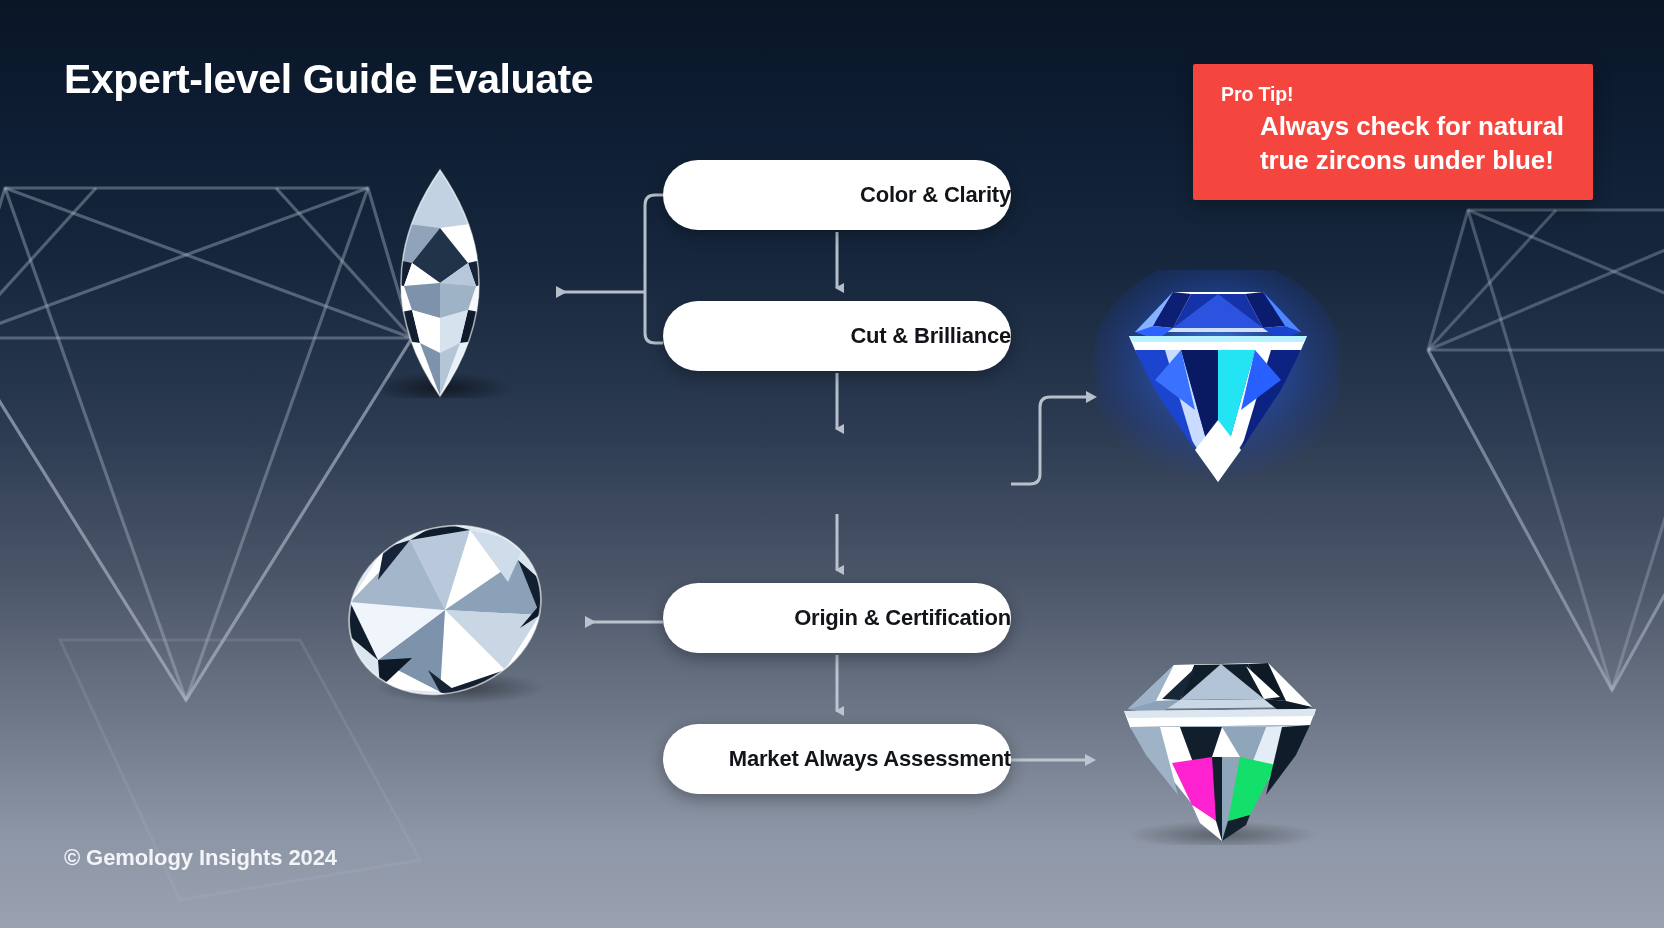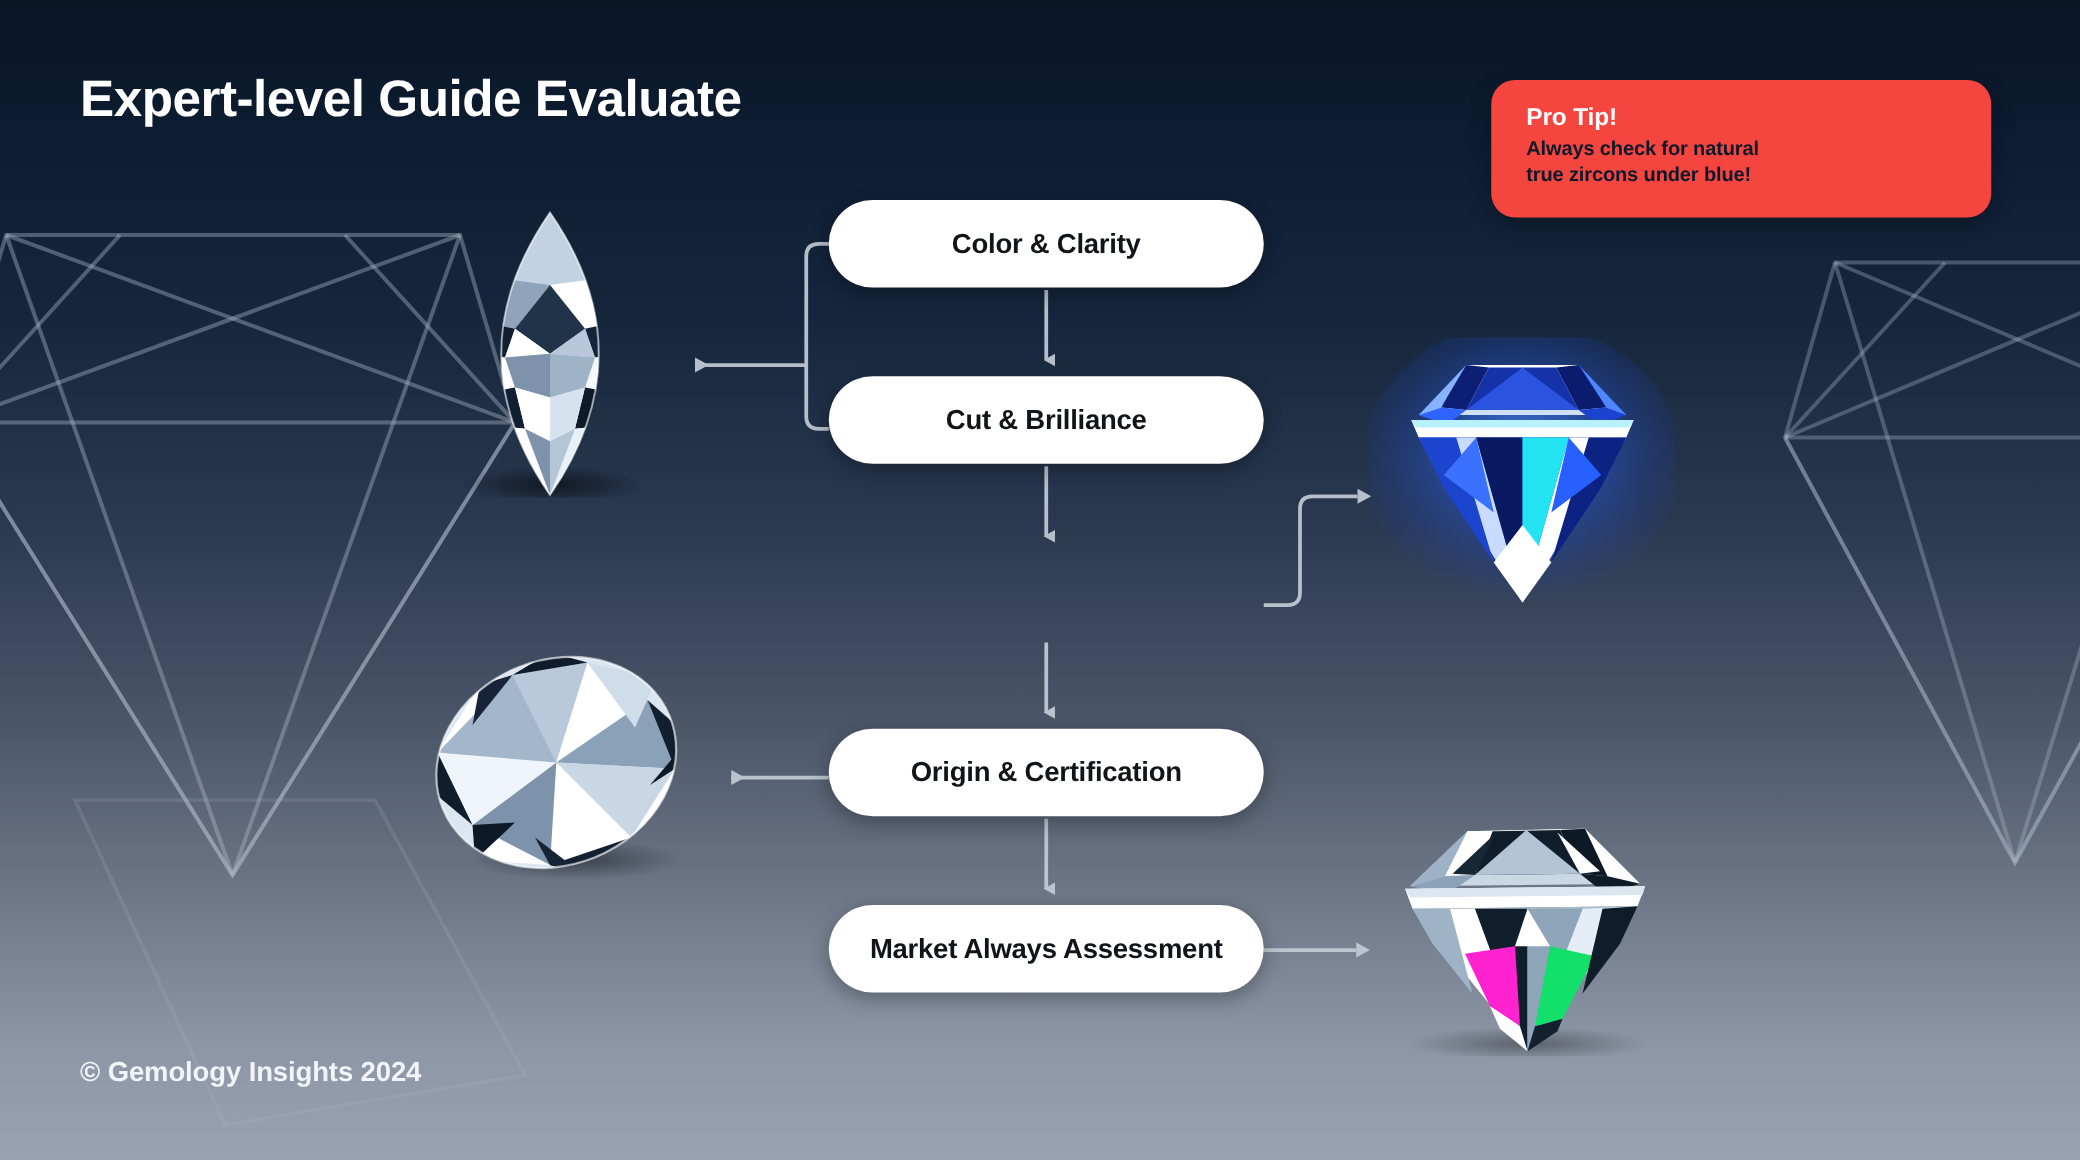--- a/index.html
+++ b/index.html
@@ -48,49 +48,50 @@
 
   
   .tip-card {
     position: absolute;
     left: 1193px;
     top: 64px;
     width: 400px;
     box-sizing: border-box;
     padding: 19px 26px 22px 28px;
     background: #f4453f;
-    border-radius: 19px;
+    border-radius: 2px;
     box-shadow: 0 6px 18px rgba(0,0,0,0.30);
   }
   .tip-title {
     color: #ffffff;
     font-size: 19.5px;
     font-weight: bold;
     margin-bottom: 4px;
     letter-spacing: -0.1px;
   }
   .tip-body {
-    color: #0f172a;
-    font-size: 16px;
+    color: #ffffff;
+    font-size: 26px;
     font-weight: bold;
     line-height: 1.30;
     letter-spacing: -0.1px;
+    margin-left: 39px;
   }
 
   
   .flow-box {
     position: absolute;
     left: 663px;
     width: 348px;
     height: 70px;
     background: #ffffff;
     border-radius: 35px;
     display: flex;
     align-items: center;
-    justify-content: center;
+    justify-content: flex-end;
     box-shadow: 0 5px 16px rgba(0,0,0,0.30);
   }
   .flow-box span {
     color: #111418;
     font-size: 22px;
     font-weight: bold;
     letter-spacing: -0.2px;
     white-space: nowrap;
   }
   .box1 { top: 160px; }

